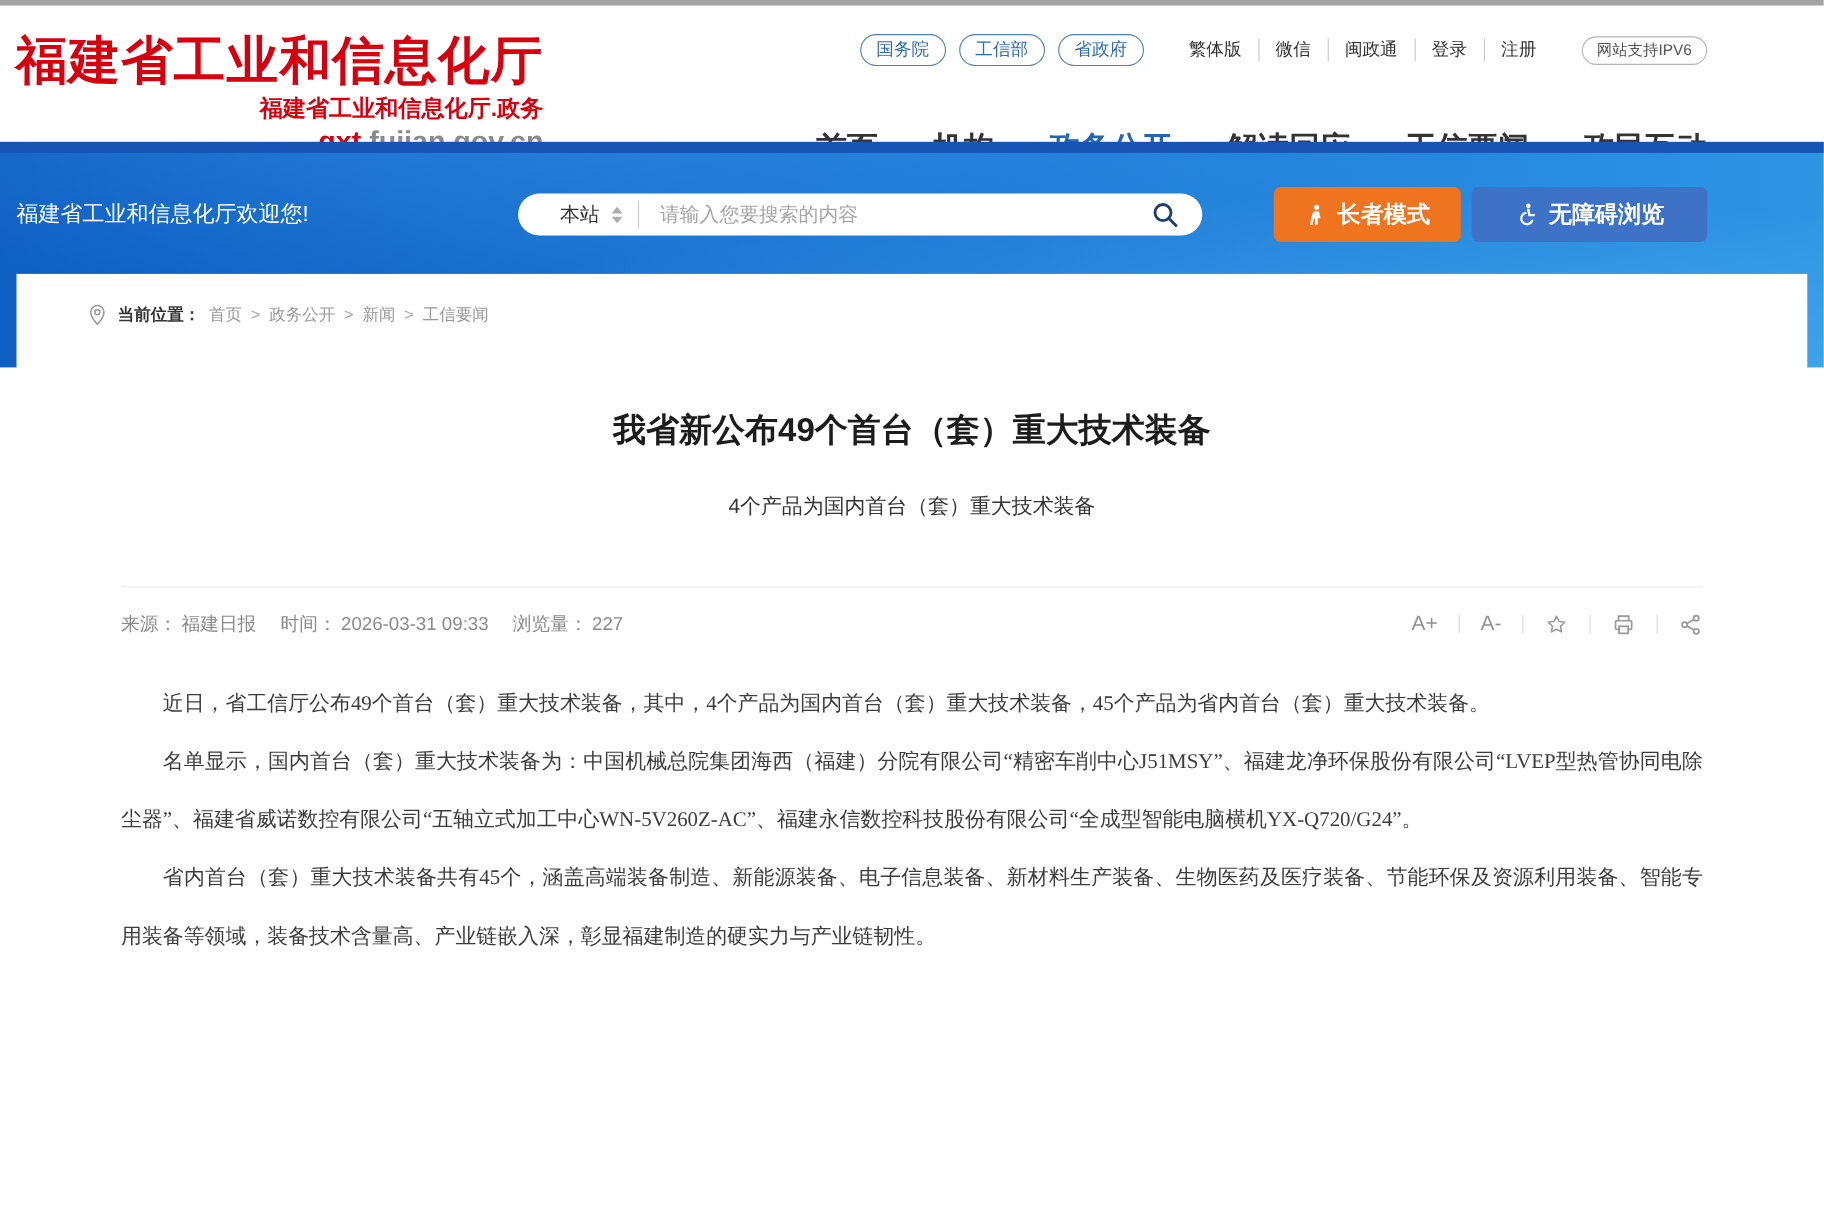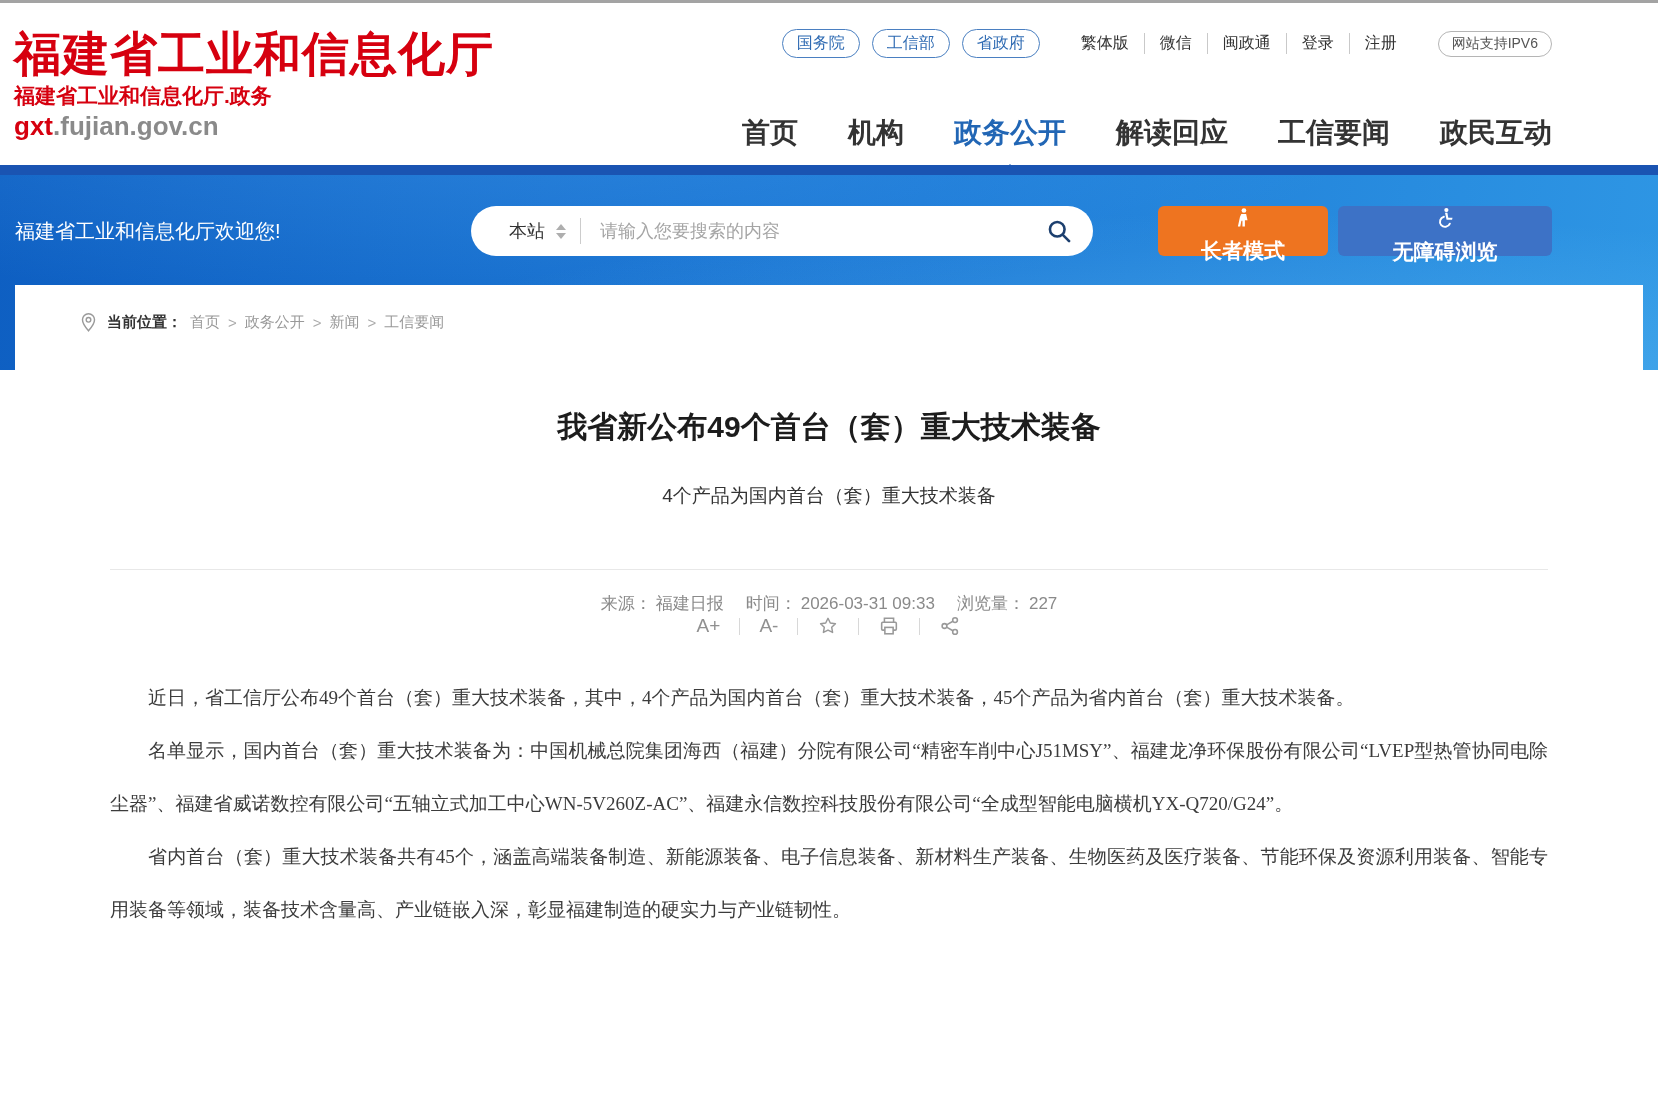--- a/index.html
+++ b/index.html
@@ -3,21 +3,21 @@
 <meta charset="utf-8">
 <style>
   * { box-sizing: border-box; }
   html,body { margin:0; padding:0; }
   body {
     width:1658px; height:1098px; overflow:hidden; background:#fff;
     font-family:"Liberation Sans","DejaVu Sans",sans-serif; color:#333;
   }
 
   
-  .site-header { height:165px; display:flex; justify-content:space-between; padding-left:14px; background:#fff; border-top:3px solid #a3a3a3; }
+  .site-header { height:129px; display:flex; justify-content:space-between; padding-left:14px; background:#fff; border-top:5px solid #a3a3a3;text-align:right; }
   .logo-block { padding-top:26px; }
   .logo-title { font-family:"Liberation Serif","DejaVu Serif",serif; font-weight:bold; font-size:47px; line-height:50px; color:#d6000f; letter-spacing:1px; }
   .logo-sub { font-size:21px; font-weight:bold; color:#d6000f; margin-top:3px; }
   .logo-domain { font-size:26px; font-weight:bold; margin-top:1px; }
   .logo-domain .red { color:#d6000f; }
   .logo-domain .gray { color:#8a8a8a; }
 
   .header-right { display:flex; flex-direction:column; align-items:flex-end; padding:26px 106px 0 0;gap:31px; }
   .top-row { display:flex; align-items:center; }
   .pill { border:1px solid #4a7fc1; color:#2f6bb3; border-radius:16px; padding:3px 14px; font-size:16px; margin-left:12px; cursor:pointer; background:#fff; }
@@ -41,47 +41,47 @@
       radial-gradient(ellipse at 75% 130%, rgba(130,215,255,.38), transparent 58%),
       radial-gradient(ellipse at 30% -30%, rgba(90,180,255,.30), transparent 55%),
       linear-gradient(97deg, #0e5fc2 0%, #1d7ad6 55%, #2e96e4 100%);
   }
   .banner-strip { height:10px; background:#1a54b2; }
   .banner-inner { display:flex; align-items:center; height:104px; padding:8px 106px 0 15px; }
   .welcome-block { flex:0 0 456px; color:#fff; }
   .welcome-line { font-size:20px; line-height:32px; }
   .date-line { font-size:20px; line-height:32px; margin-top:3px; }
 
-  .search-pill { flex:0 0 622px; height:50px; background:#fff; border-radius:26px; display:flex; align-items:center; padding:0 20px 0 38px; }
+  .search-pill { flex:0 0 622px; height:38px; background:#fff; border-radius:26px; display:flex; align-items:center; padding:0 20px 0 38px; }
   .scope { font-size:18px; color:#333; cursor:pointer; }
   .sort-arrows { display:inline-flex; flex-direction:column; gap:3px; margin:0 14px 0 11px; cursor:pointer; }
   .sort-arrows i { display:block; width:0; height:0; border-left:5px solid transparent; border-right:5px solid transparent; }
   .sort-arrows .up { border-bottom:6px solid #aeaeae; }
   .sort-arrows .down { border-top:6px solid #aeaeae; }
   .scope-divider { width:1px; height:26px; background:#ccc; margin-right:17px; }
   .search-input { flex:1; border:none; outline:none; font-size:18px; color:#333; font-family:inherit; }
   .search-input::placeholder { color:#a5a5a5; }
   .search-btn { background:none; border:none; cursor:pointer; padding:0; display:flex; align-items:center; }
 
-  .banner-btn { height:50px; border:none; border-radius:6px; color:#fff; font-size:21px; font-weight:bold; display:flex; align-items:center; justify-content:space-between; gap:9px; cursor:pointer; font-family:inherit;flex-direction:column; }
+  .banner-btn { height:50px; border:none; border-radius:6px; color:#fff; font-size:21px; font-weight:bold; display:flex; align-items:center; justify-content:center; gap:9px; cursor:pointer; font-family:inherit; }
   .elder-btn { width:170px; background:#ee7420; margin-left:auto; }
   .access-btn { width:214px; background:#3d72c6; margin-left:10px; }
 
   
   .card { position:relative; margin:-85px 15px 0; background:#fff; min-height:828px; }
   .breadcrumb { display:flex; align-items:center; padding:27px 0 0 64px; font-size:15px; }
   .crumb-label { color:#333; font-weight:bold; margin-left:9px; }
   .crumb-link { color:#999; margin-left:8px; cursor:pointer; }
   .crumb-sep { color:#aaa; margin-left:8px; }
 
   .article-title { text-align:center; font-size:30px; font-weight:bold; color:#1c1c1c; margin-top:74px; }
   .article-subtitle { text-align:center; font-size:19px; color:#333; margin-top:35px; }
 
   .meta-divider { border-top:1px solid #e8e8e8; margin:60px 95px 0; }
-  .meta-row { display:flex; justify-content:space-between; align-items:center; margin:22px 95px 0;flex-direction:column; }
+  .meta-row { display:flex; justify-content:space-between; align-items:center; margin:22px 95px 0; }
   .meta-left { font-size:17px; color:#8a8a8a; display:flex; align-items:center; }
   .meta-left .gap { margin-left:22px; }
   .meta-val { margin-left:4px; }
 
   .tools { display:flex; align-items:center; color:#909090; }
   .tool-btn { font-size:19px; color:#909090; cursor:pointer; display:flex; align-items:center; background:none; border:none; padding:0; font-family:inherit; }
   .tool-sep { width:1px; height:17px; background:#d8d8d8; margin:0 19px; }
 
   .article-body { margin:34px 95px 0; }
   .article-body p {

